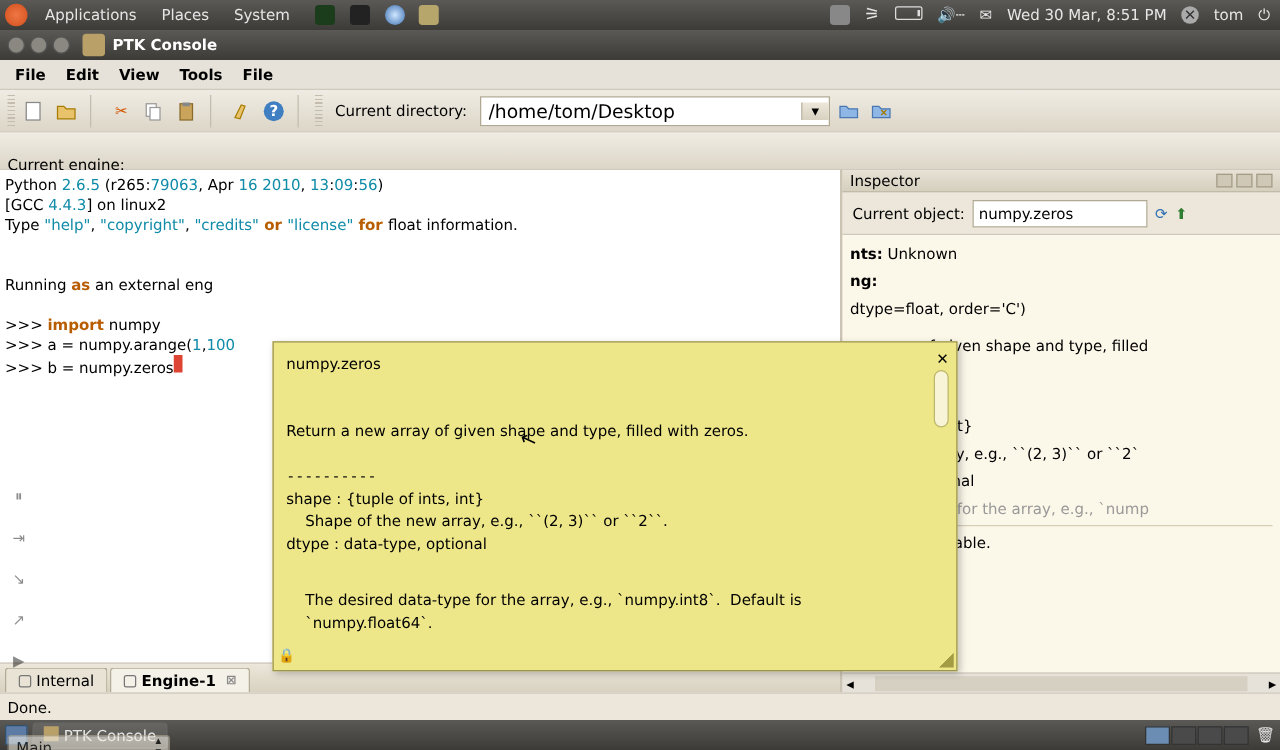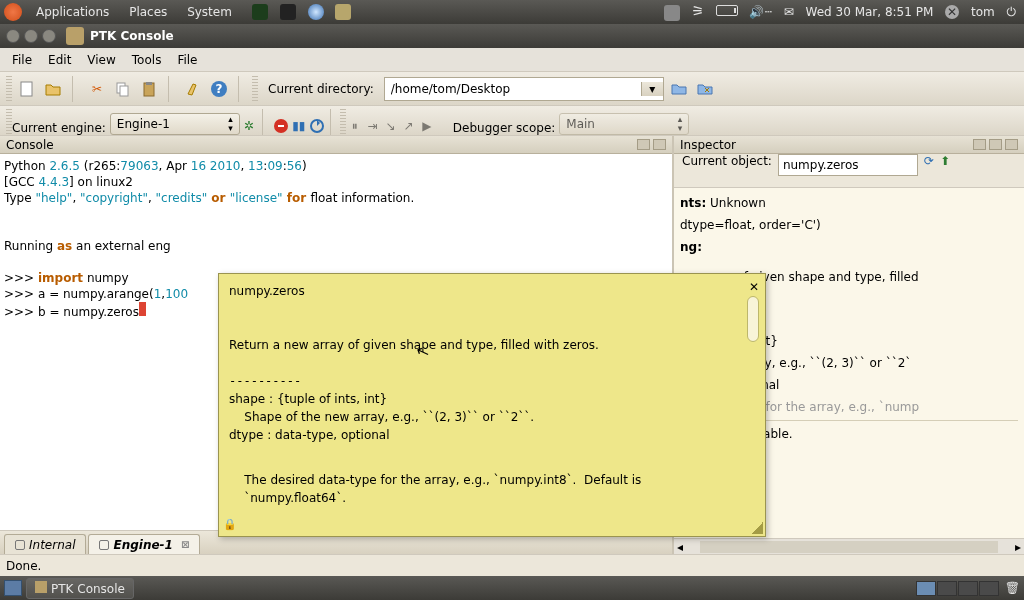--- a/index.html
+++ b/index.html
@@ -7,58 +7,58 @@
 .top-panel { height:24px; background:linear-gradient(#5a5955,#3c3b37); color:#e6e6e6; display:flex; align-items:center; padding:0 4px; font-size:12px; }
 .top-panel .appicon { width:18px;height:18px;border-radius:9px;background:radial-gradient(#f07746,#d14e1a);margin-right:6px;}
 .top-menu span{ padding:0 8px; cursor:default;}
 .top-panel .sep{flex:1;}
 .tray span{margin:0 4px;}
 .tray .ico{display:inline-block;width:16px;height:16px;background:#ccc;border-radius:3px;vertical-align:middle;}
 .wm-title{height:24px;background:linear-gradient(#5a5955,#3c3b37);color:#fff;display:flex;align-items:center;padding:0 6px;font-weight:bold;}
 .wm-title .btn{width:14px;height:14px;border-radius:7px;background:#8a8880;margin-right:4px;border:1px solid #555;}
 .wm-title .title-ico{width:18px;height:18px;background:#b9a069;border-radius:3px;margin:0 6px;}
 .app{height:calc(600px - 24px - 24px - 24px);background:#e6e2da;display:flex;flex-direction:column;}
-.menubar{height:24px;background:#e6e2da;display:flex;align-items:center;padding:0 4px;border-bottom:1px solid #cfc9bd;}
+.menubar{height:24px;background:#e6e2da;display:flex;align-items:center;padding:0 4px;border-bottom:1px solid #cfc9bd;font-weight:bold;}
 .menubar span{padding:2px 8px;}
 .toolbar{height:34px;background:linear-gradient(#f0ece3,#dcd6c8);display:flex;align-items:center;padding:0 6px;border-bottom:1px solid #cfc9bd;gap:4px;}
 .tbico{width:22px;height:22px;display:inline-flex;align-items:center;justify-content:center;border-radius:3px;}
 .vsep{width:6px;height:26px;border-left:1px solid #c4bdae;margin:0 4px;}
 .grip{width:6px;background:repeating-linear-gradient(#c4bdae,#c4bdae 1px,transparent 1px,transparent 3px);height:26px;}
 .dirlabel{margin:0 6px;}
 .dirbox{flex:0 0 280px;height:24px;background:#fff;border:1px solid #b0a892;display:flex;align-items:center;}
-.dirbox input{border:0;outline:0;flex:1;padding:0 6px;font-size:12px;background:transparent;}
+.dirbox input{border:0;outline:0;flex:1;padding:0 6px;font-size:15px;background:transparent;}
 .dirbox .drop{width:22px;background:linear-gradient(#ece7da,#d8d1c0);border-left:1px solid #b0a892;text-align:center;}
-.toolbar2{height:30px;background:linear-gradient(#f0ece3,#dcd6c8);display:flex;align-items:flex-end;padding:0 6px;border-bottom:1px solid #cfc9bd;gap:0;}
+.toolbar2{height:30px;background:linear-gradient(#f0ece3,#dcd6c8);display:flex;align-items:flex-start;padding:0 6px;border-bottom:1px solid #cfc9bd;gap:19px;flex-direction:column;}
 .englabel{margin-right:4px;}
 .combo{width:130px;height:22px;background:linear-gradient(#f4f1e8,#e0d9c9);border:1px solid #b0a892;border-radius:3px;display:flex;align-items:center;padding:0 6px;}
 .combo .arr{margin-left:auto;font-size:9px;line-height:1;}
 .smico{width:18px;height:18px;display:inline-flex;align-items:center;justify-content:center;}
 .dbg-dis{opacity:.45;}
 .dbglabel{margin:0 4px 0 17px;}
 .panes{flex:1;display:flex;min-height:0;}
 .pane-left{flex:1;display:flex;flex-direction:column;min-width:0;border-right:2px solid #cbc4b4;}
 .pane-right{width:350px;display:flex;flex-direction:column;}
 .pane-title{height:18px;background:linear-gradient(#e7e2d5,#d5cfbe);border-bottom:1px solid #b8b09c;display:flex;align-items:center;padding:0 6px;font-size:11px;}
 .pane-title .tools{margin-left:auto;display:flex;gap:3px;}
 .pane-title .tico{width:13px;height:11px;background:#cfc8b6;border:1px solid #a49c86;}
 .console-body{flex:1;background:#fff;font-family:"DejaVu Sans Mono",monospace;font-size:12px;padding:4px;white-space:pre;overflow:hidden;line-height:16px;}
 .kw{color:#b85c00;font-weight:bold;}
 .num{color:#108ba8;}
 .str{color:#108ba8;}
 .cursor{display:inline-block;width:7px;height:14px;background:#d43;}
-.inspector-bar{height:34px;display:flex;align-items:flex-start;padding:0 8px;gap:6px;background:#ece7da;border-bottom:1px solid #cfc9bd;}
+.inspector-bar{height:34px;display:flex;align-items:center;padding:0 8px;gap:6px;background:#ece7da;border-bottom:1px solid #cfc9bd;}
 .inspector-bar input{width:140px;height:22px;border:1px solid #b0a892;padding:0 4px;}
 .inspector-body{flex:1;background:#fbf7e9;padding:6px;font-size:12px;overflow:hidden;line-height:18px;}
 .inspector-body .row{margin-bottom:4px;}
 .inspector-body .hdr{font-weight:bold;text-decoration:underline;color:#0b3c8c;}
 .inspector-body .fico{display:inline-block;width:16px;height:14px;background:#f3cf3a;border:1px solid #b89800;color:#5a4400;font-size:9px;text-align:center;margin-right:4px;}
 .insp-scroll{height:16px;background:#e6e2da;border-top:1px solid #cfc9bd;display:flex;align-items:center;}
 .insp-scroll .track{flex:1;height:12px;background:#d5d0c2;margin:0 14px;}
 .tabs{height:24px;background:linear-gradient(#ece7da,#d8d1c0);border-top:1px solid #cfc9bd;display:flex;align-items:flex-end;padding:0 4px;}
-.tab{height:20px;padding:2px 10px;border:1px solid #b3ab96;border-bottom:none;background:#e8e3d5;border-radius:3px 3px 0 0;margin-right:2px;display:flex;align-items:center;gap:4px;font-style:italic;}
+.tab{height:20px;padding:2px 10px;border:1px solid #b3ab96;border-bottom:none;background:#e8e3d5;border-radius:3px 3px 0 0;margin-right:2px;display:flex;align-items:center;gap:4px;}
 .tab.active{background:#f4f1e8;font-weight:bold;}
 .tab .dot{width:10px;height:10px;border:1px solid #777;border-radius:2px;}
 .tab .x{font-size:10px;color:#888;margin-left:4px;}
 .status{height:22px;background:#ece7da;border-top:1px solid #cfc9bd;display:flex;align-items:center;padding:0 6px;font-size:12px;}
 .bottom-panel{height:24px;background:linear-gradient(#5a5955,#3c3b37);display:flex;align-items:center;color:#e6e6e6;padding:0 4px;}
 .bottom-panel .task{background:rgba(255,255,255,.1);padding:2px 8px;border:1px solid #666;border-radius:3px;margin:0 4px;}
 .bp-sep{flex:1;}
 .tooltip{position:absolute;left:218px;top:273px;width:548px;height:264px;background:#eee78a;border:1px solid #9a9450;box-shadow:2px 2px 6px rgba(0,0,0,.25);padding:8px 26px 8px 10px;font-size:13px;line-height:18px;}
 .tooltip .ttclose{position:absolute;right:6px;top:4px;font-weight:bold;cursor:pointer;}
 .tooltip .ttscroll{position:absolute;right:4px;top:22px;width:16px;height:220px;}
@@ -206,27 +206,20 @@
     <span class="smico dbg-dis">▶</span>
     <span class="dbglabel">Debugger scope:</span>
     <div class="combo" style="opacity:.6;">
       <span>Main</span>
       <span class="arr">▴<br>▾</span>
     </div>
   </div>
 
   <div class="panes">
     <div class="pane-left">
-      <div class="pane-title">
-        <span>Console</span>
-        <span class="tools">
-            <span class="tico"></span>
-            <span class="tico"></span>
-          </span>
-      </div>
       <div class="console-body"><span>Python </span><span class="num">2.6.5</span><span> (r265:</span><span class="num">79063</span><span>, Apr </span><span class="num">16</span><span> </span><span class="num">2010</span><span>, </span><span class="num">13</span><span>:</span><span class="num">09</span><span>:</span><span class="num">56</span><span>)</span>
 <span>[GCC </span><span class="num">4.4.3</span><span>] on linux2</span>
 <span>Type </span><span class="str">"help"</span><span>, </span><span class="str">"copyright"</span><span>, </span><span class="str">"credits"</span><span class="kw"> or </span><span class="str">"license"</span><span class="kw"> for </span><span>float information.</span>
 
 
 <span>Running </span><span class="kw">as</span><span> an external eng</span>
 
 <span>&gt;&gt;&gt; </span><span class="kw">import</span><span> numpy</span>
 <span>&gt;&gt;&gt; a = numpy.arange(</span><span class="num">1</span><span>,</span><span class="num">100</span>
 <span>&gt;&gt;&gt; b = numpy.zeros</span><span class="cursor"></span></div>
@@ -253,22 +246,22 @@
           </span>
       </div>
       <div class="inspector-bar">
         <span>Current object:</span>
         <input value="numpy.zeros" style="">
         <span style="color:#2f6fb3;">⟳</span>
         <span style="color:#2e7d32;">⬆</span>
       </div>
       <div class="inspector-body">
         <div class="row"><b>nts:</b><span>  Unknown</span></div>
+        <div class="row"><b>ng:</b></div>
         <div class="row">dtype=float, order='C')</div>
-        <div class="row"><b>ng:</b></div>
         <div class="row" style="margin-top:12px;">ew array of given shape and type, filled</div>
         <div class="row" style="margin-top:16px;"><b>s</b></div>
         <div class="row" style="margin-top:12px;">uple of ints, int}</div>
         <div class="row">f the new array, e.g., ``(2, 3)`` or ``2`</div>
         <div class="row">ta-type, optional</div>
         <div class="row" style="color:#999;">red data-type for the array, e.g., `nump</div>
         <div class="row" style="border-top:1px solid #d5ceb7;padding-top:4px;"><b>file:</b><span>  Not available.</span></div>
       </div>
       <div class="insp-scroll">
         <span style="padding:0 3px;">◂</span>

